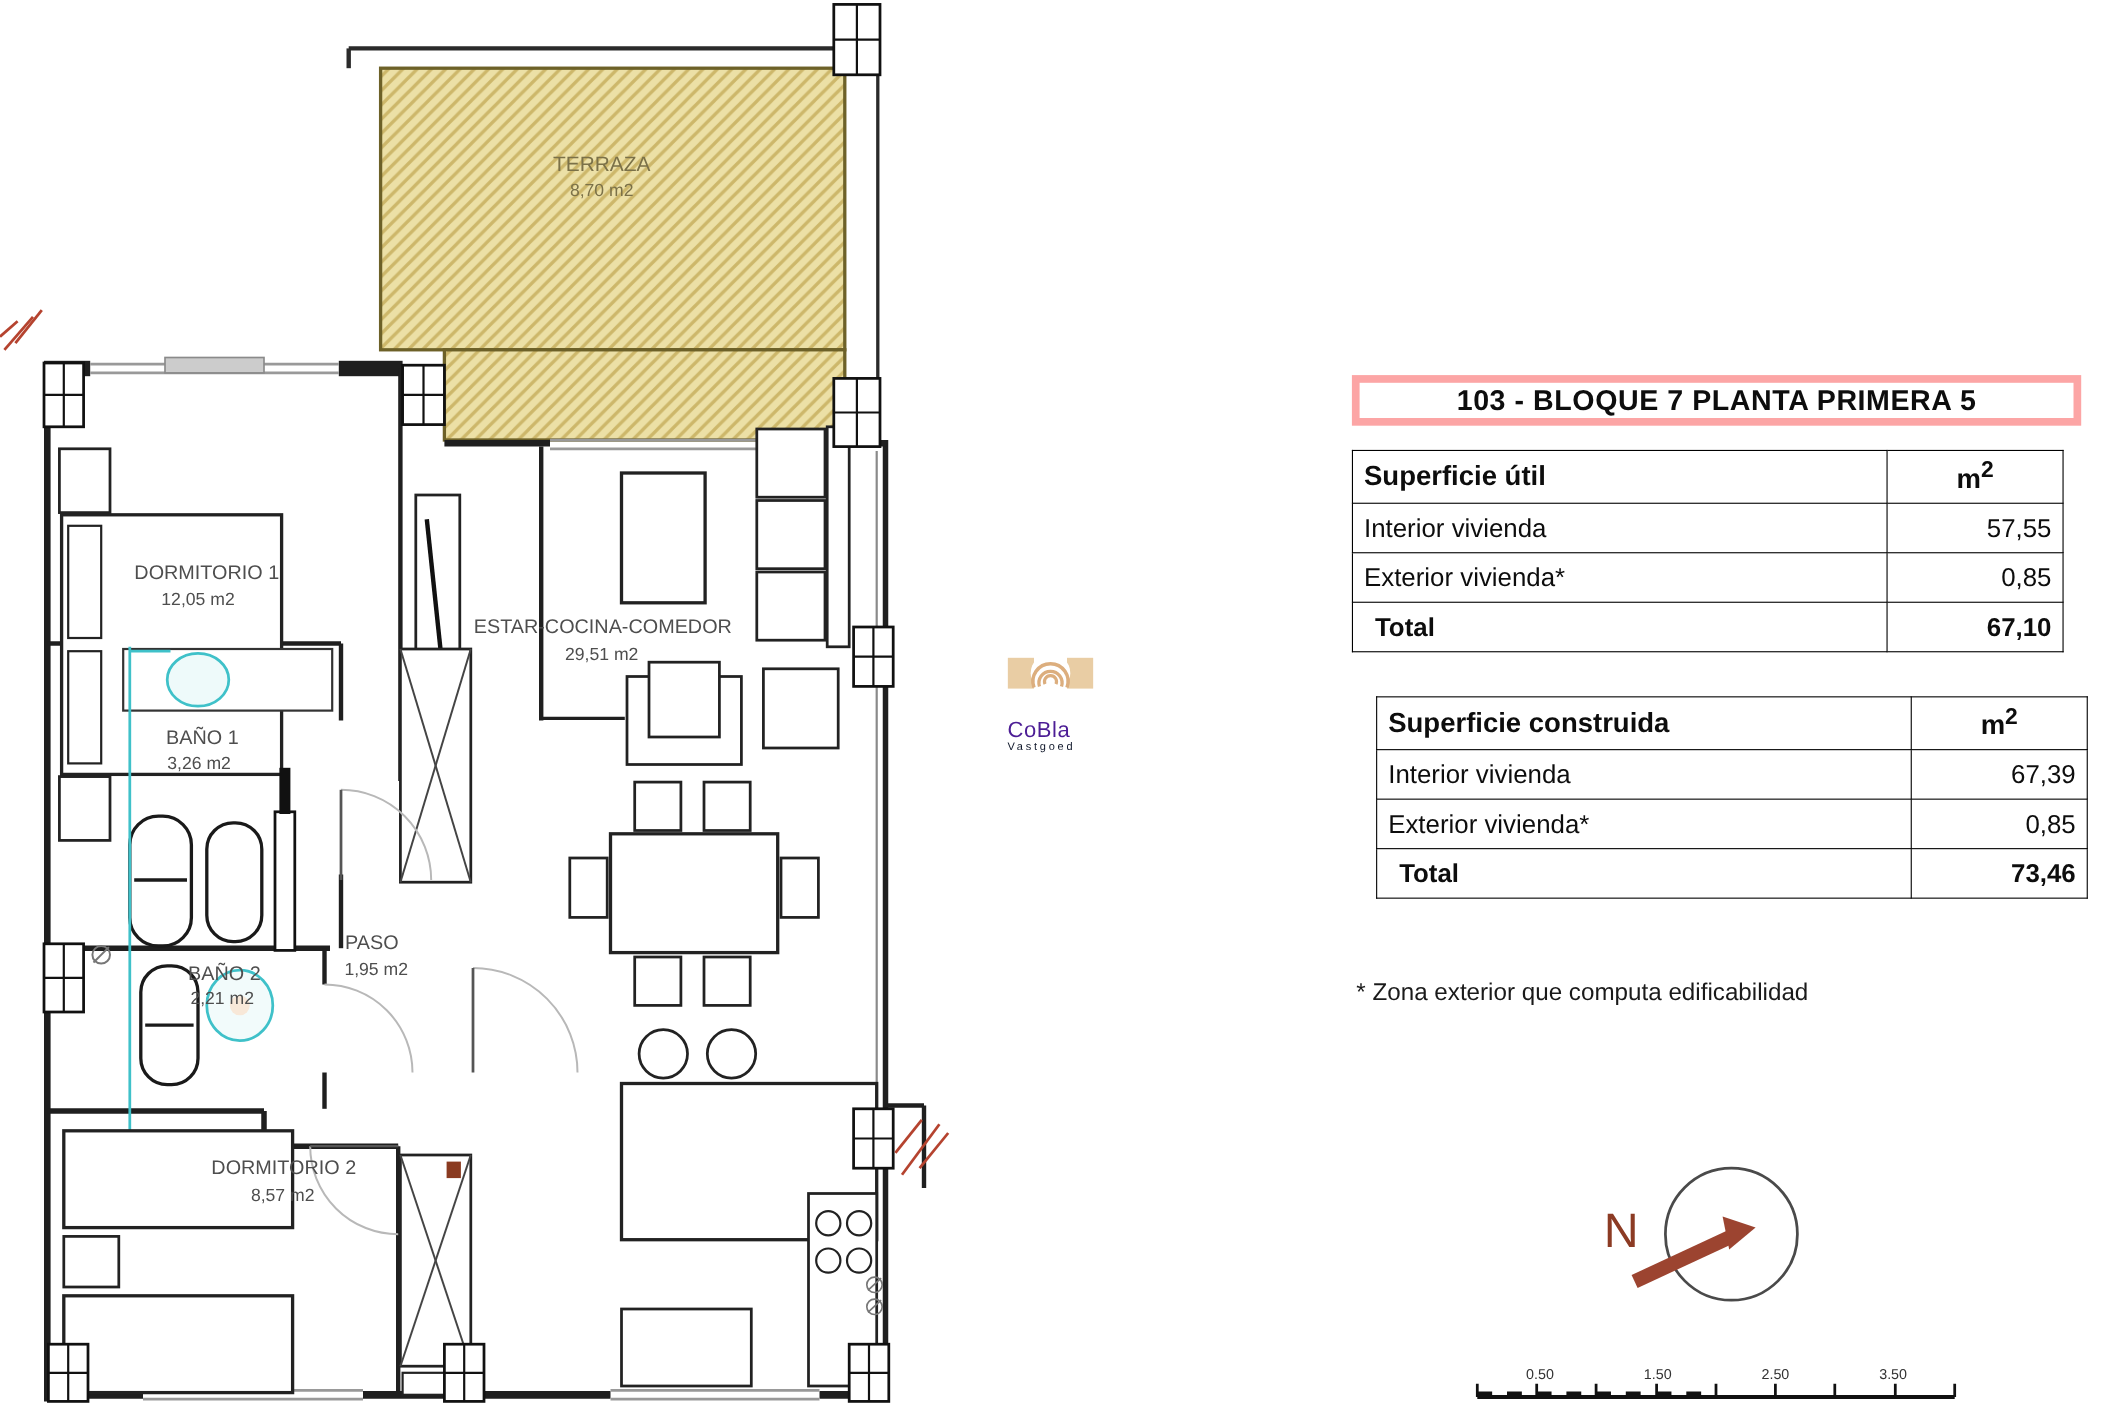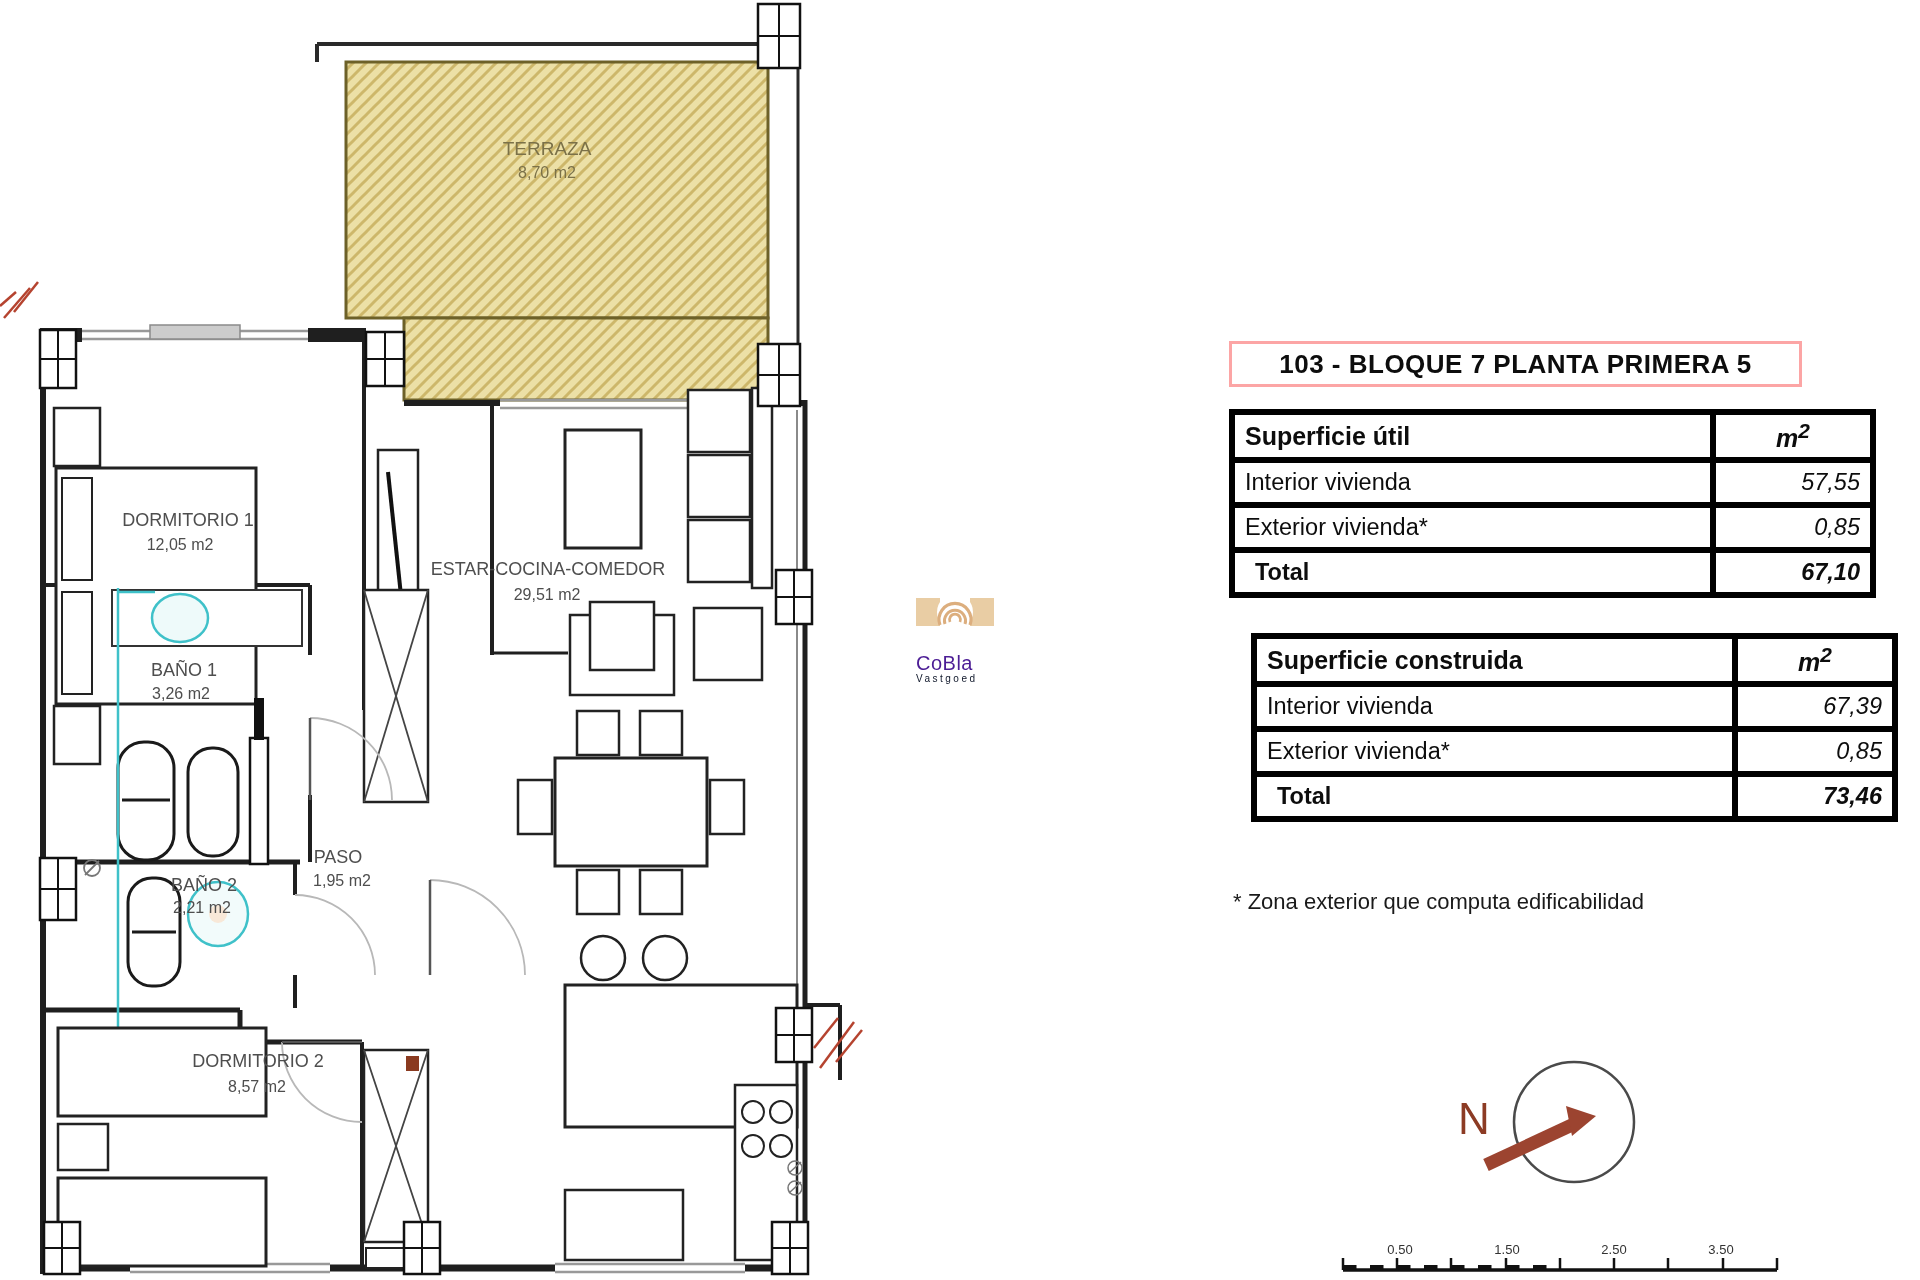--- a/index.html
+++ b/index.html
@@ -4,38 +4,38 @@
 <style>
   html,body { margin:0; padding:0; }
   body {
     width:1920px; height:1280px; position:relative; overflow:hidden;
     background:#ffffff; font-family:"Liberation Sans", sans-serif; color:#111;
   }
   .abs { position:absolute; }
 
   
   .title-box {
-    position:absolute; left:1229px; top:341px; width:573px; height:46px;
-    border:3px solid #fca5a5; box-sizing:border-box;
+    position:absolute; left:1229px; top:341px; width:663px; height:46px;
+    border:7px solid #fca5a5; box-sizing:border-box;
     display:flex; align-items:center; justify-content:center;
     font-weight:bold; font-size:26px; letter-spacing:0.5px; color:#0d0d0d;
   }
   table.tbl {
     position:absolute; left:1229px; width:647px;
     border-collapse:collapse; table-layout:fixed;
   }
   #tbl1 { top:409px; }
   #tbl2 { top:633px;margin-left:22px; }
   .tbl td {
-    border:6px solid #000000; box-sizing:border-box;
+    border:1px solid #000000; box-sizing:border-box;
     font-size:23.5px; color:#0d0d0d; padding:0 10px; height:45px;
     white-space:nowrap; overflow:hidden;
   }
   .tbl tr.hdr td { height:48px; font-weight:bold; font-size:25px; }
-  .tbl td.val { width:160px; text-align:right;font-style:italic; }
+  .tbl td.val { width:160px; text-align:right; }
   .tbl tr.hdr td.val { text-align:center; }
   .tbl tr.total td { font-weight:bold;padding-left:20px; }
   .footnote {
     position:absolute; left:1233px; top:889px;
     font-size:22px; color:#1a1a1a;
   }
 
   
   .logo { position:absolute; left:916px; top:595px; width:110px; }
   .logo .l1 { font-size:20px; font-weight:500; color:#4c1d95; letter-spacing:0.5px; line-height:1.0; margin-top:18px; }

